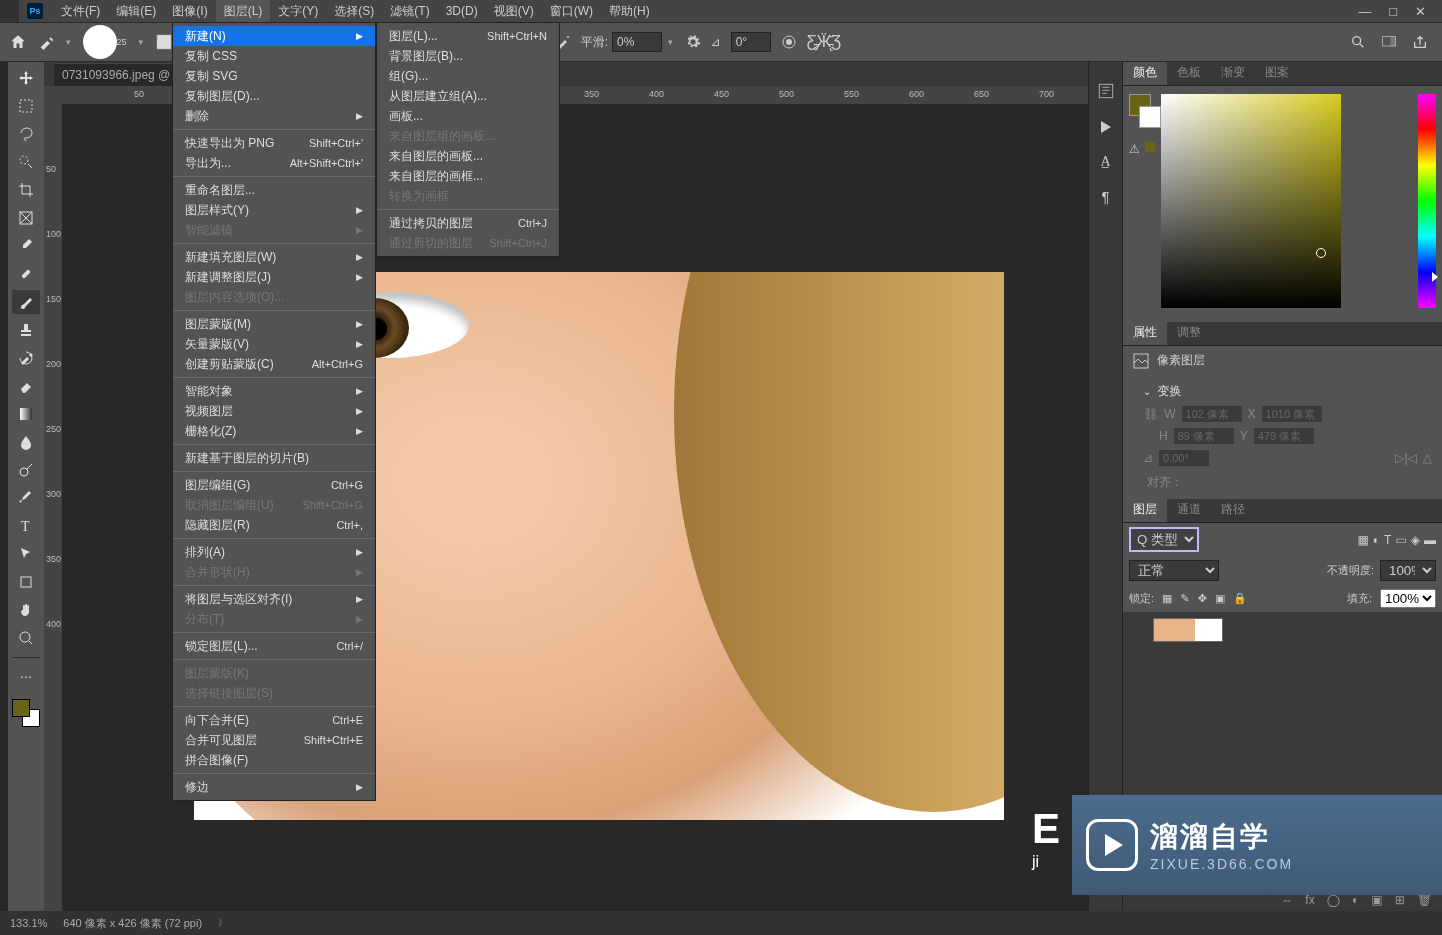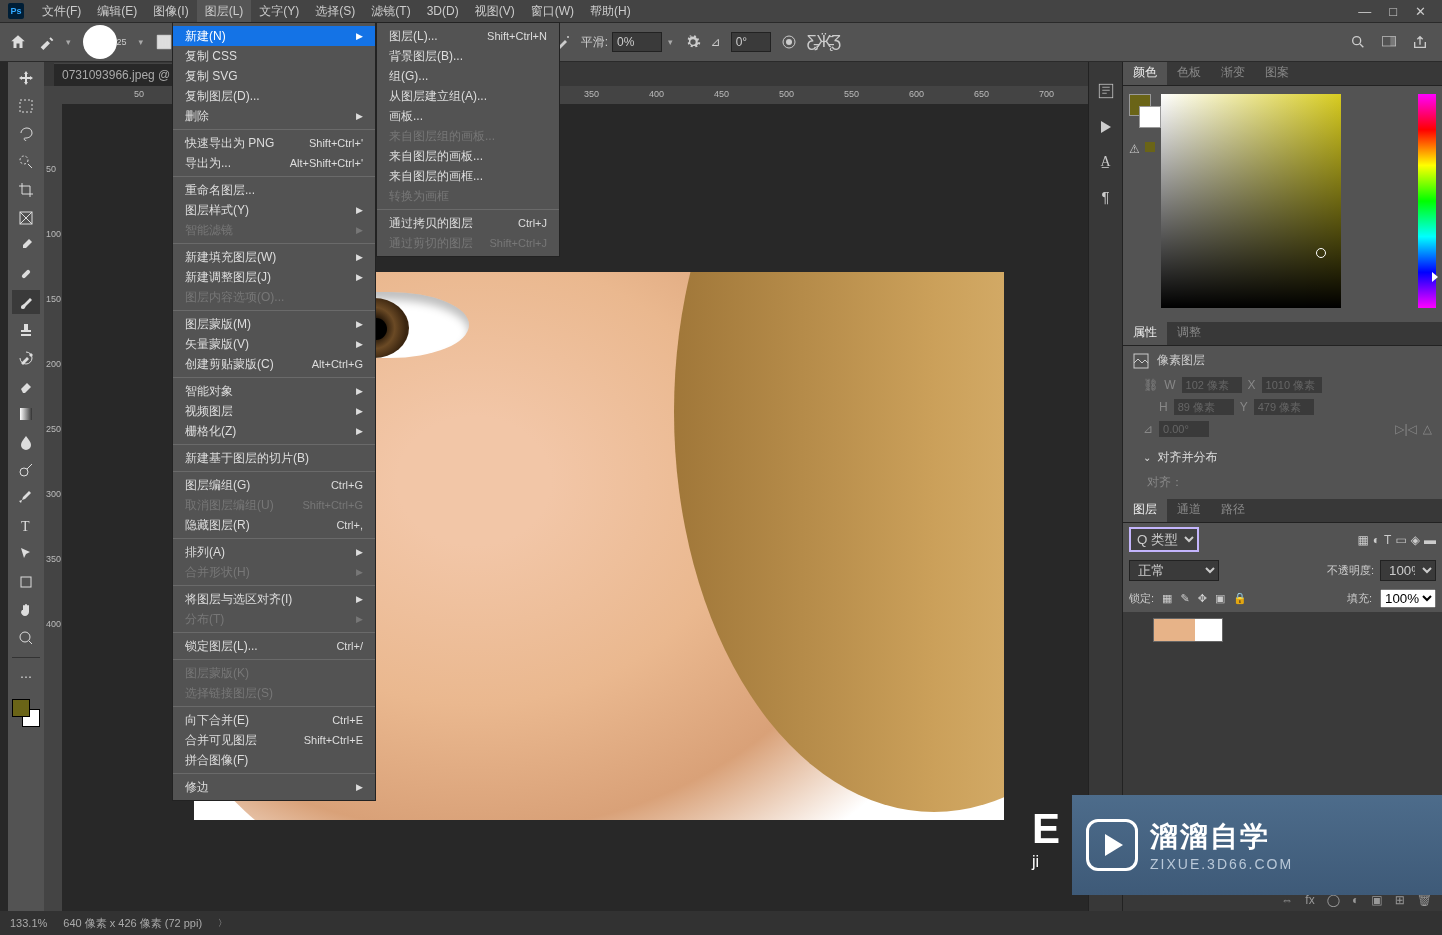--- a/index.html
+++ b/index.html
@@ -1,17 +1,17 @@
 <!DOCTYPE html>
 <html><head>
 <meta charset="utf-8">
 <style>
 * { margin: 0; padding: 0; box-sizing: border-box; user-select: none; }
 body { width: 1442px; height: 935px; background: #323232; font-family: "Microsoft YaHei", sans-serif; font-size: 12px; color: #ccc; overflow: hidden; position: relative; }
-.menubar { height: 22px; background: #444; display: flex; align-items: center; padding: 0 8px; }
+.menubar { height: 22px; background: #444; display: flex; align-items: center; padding: 0 8px; margin-left: 19px; }
 .menubar .ps-icon { width: 16px; height: 16px; background: #001e36; border-radius: 2px; margin-right: 10px; display: inline-flex; align-items: center; justify-content: center; font-size: 9px; font-weight: bold; color: #31a8ff; }
 .menubar .menu-item { padding: 3px 8px; cursor: pointer; }
 .menubar .menu-item.active { background: #555; }
 .win-controls { margin-left: auto; display: flex; gap: 18px; padding-right: 8px; color: #ccc; font-size: 13px; }
 .win-controls span { cursor: pointer; }
 .optbar { height: 40px; background: #535353; display: flex; align-items: center; padding: 0 8px; gap: 10px; border-bottom: 1px solid #2a2a2a; border-top: 1px solid #2a2a2a; position:relative;}
 .optbar .home-icon { width: 20px; height: 20px; display: inline-flex; align-items: center; justify-content: center; }
 .brush-dot { width:34px; height:34px; border-radius:50%; background:#fff;  }
 .opt-group { display: flex; align-items: center; gap: 4px; }
 .opt-input { background: #3a3a3a; border: 1px solid #222; padding: 2px 4px; color: #ccc; width: 50px; }
@@ -405,20 +405,21 @@
     <div class="panel-body">
       <div style="display:flex;align-items:center;gap:8px;margin-bottom:8px">
         <span>
             <svg width="16" height="16">
               <rect x="1" y="1" width="14" height="14" fill="none" stroke="#ccc"></rect>
               <path d="M1 10l4-4 4 4 3-3 3 3" fill="none" stroke="#ccc"></path>
             </svg>
           </span>
         <span>像素图层</span>
       </div>
+      <div class="section-head">变换</div>
       <div style="padding-left:10px">
         <div class="props-row">
           <span style="color:#888">⛓</span>
           <span>W</span>
             <input disabled="" value="102 像素" style="">
           <span>X</span>
             <input disabled="" value="1010 像素" style="">
         </div>
         <div class="props-row">
           <span style="width:10px"></span>
@@ -428,21 +429,20 @@
             <input disabled="" value="479 像素" style="">
         </div>
         <div class="props-row">
           <span>⊿</span>
           <input disabled="" style="width: 50px;" value="0.00°">
           <span style="flex:1"></span>
           <span style="color:#888">▷|◁</span>
           <span style="color:#888">△</span>
         </div>
       </div>
-      <div class="section-head">对齐并分布</div>
       <div style="padding:2px 14px;color:#888">对齐：</div>
     </div>
 
     <div class="panel-tabs">
       <div class="panel-tab active">图层</div>
       <div class="panel-tab">通道</div>
       <div class="panel-tab">路径</div>
     </div>
     <div class="layers-header">
       <select><option>Q 类型</option></select>

